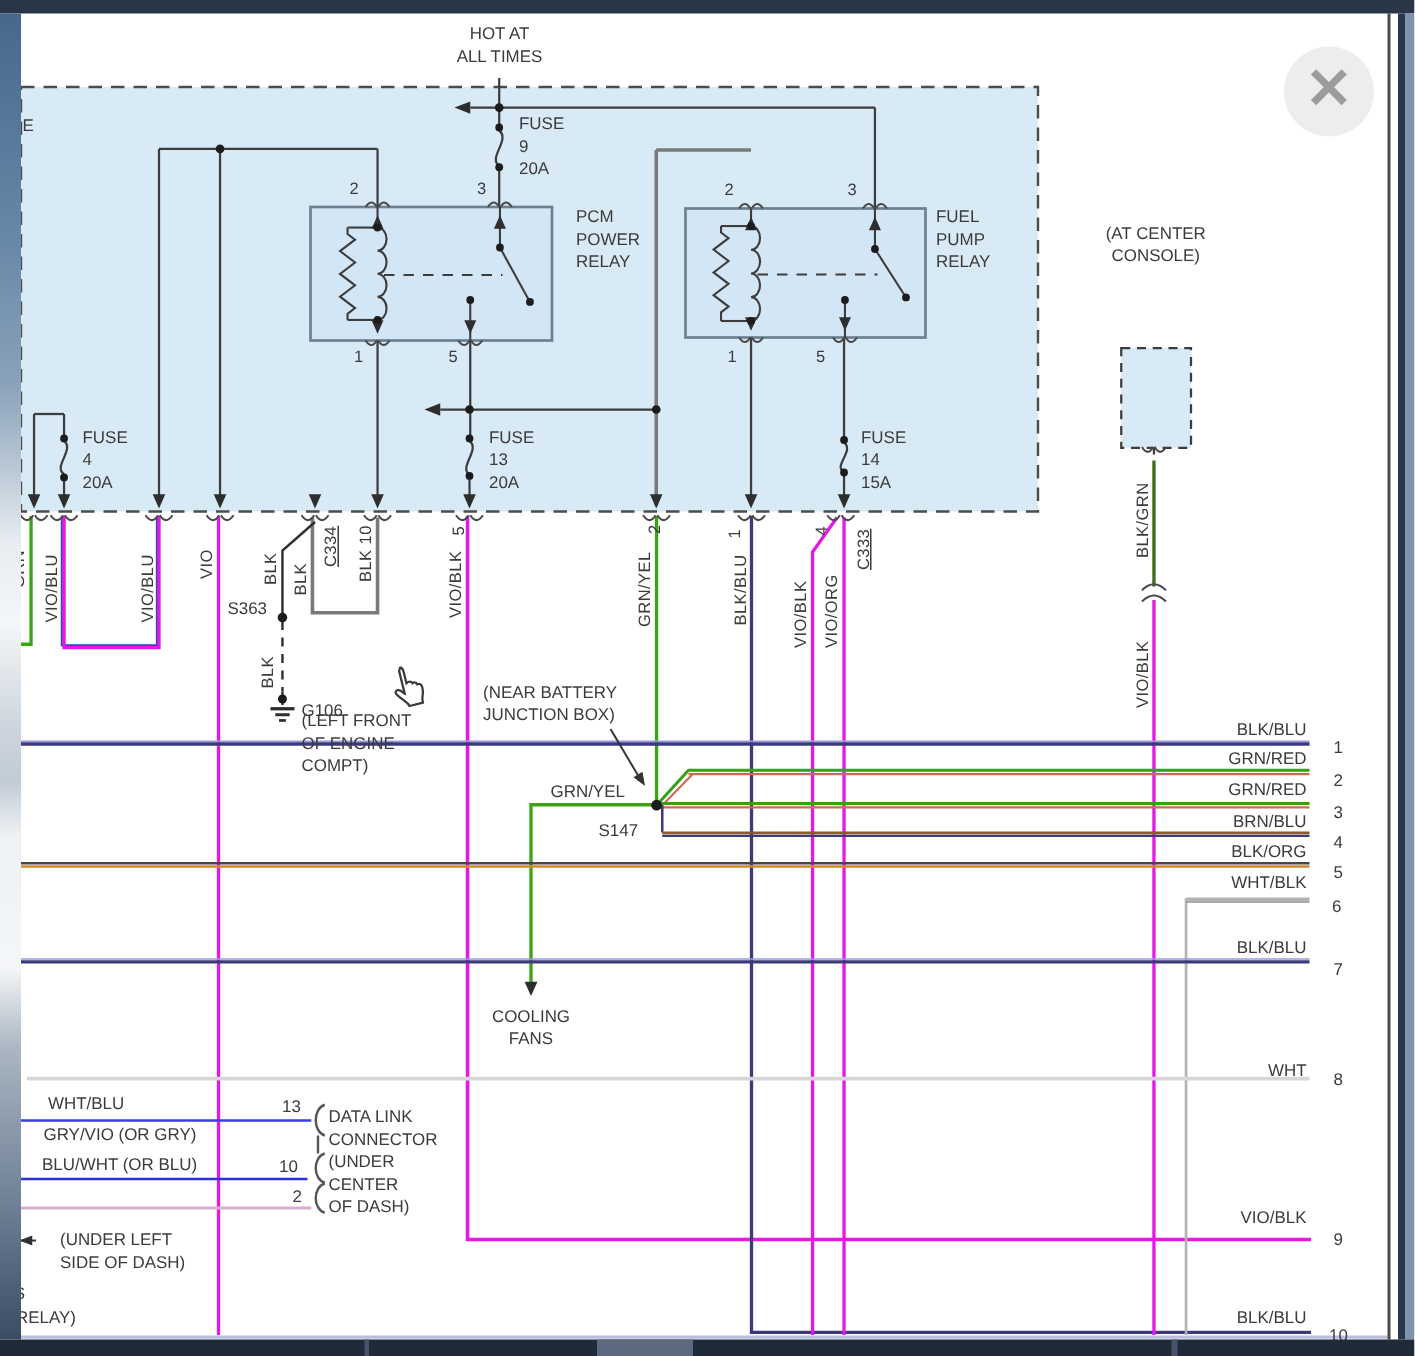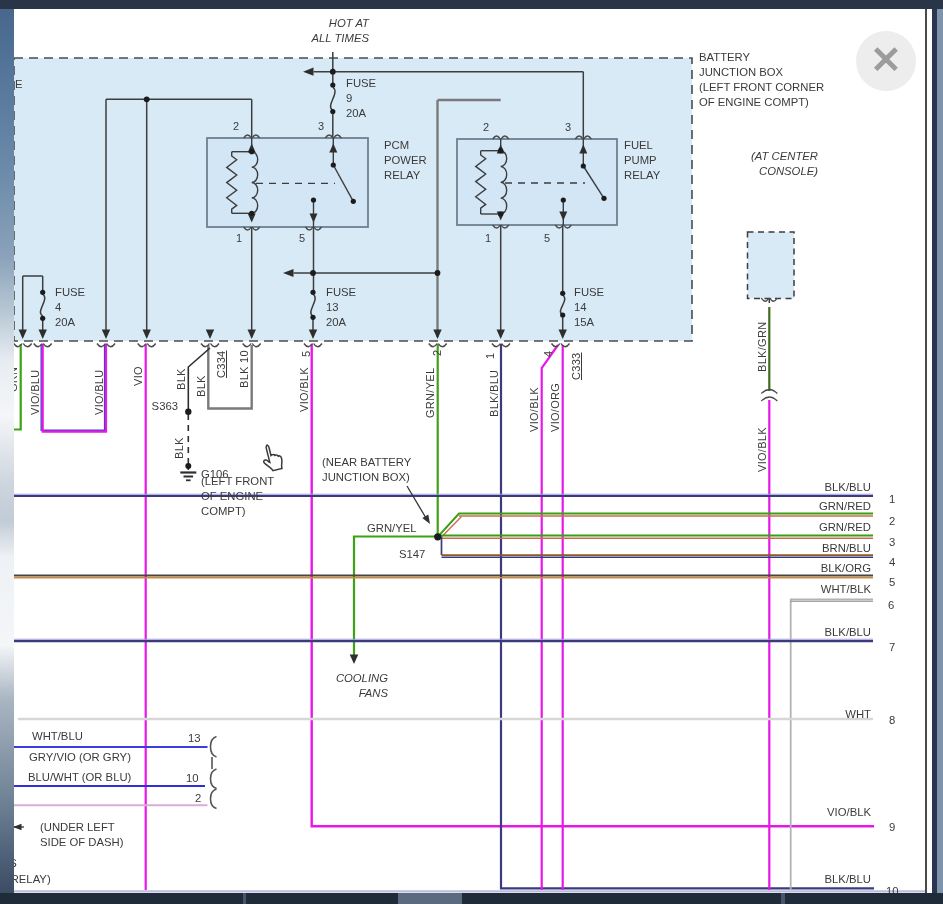--- a/index.html
+++ b/index.html
@@ -1,20 +1,20 @@
 <!DOCTYPE html>
 <html><head>
 <meta charset="utf-8">
 <style>
   html,body{margin:0;padding:0;}
   body{width:943px;height:904px;position:relative;overflow:hidden;background:#fff;
        font-family:"Liberation Sans",sans-serif;}
   #stage{position:absolute;inset:0;}
   .lbl{position:absolute;font-size:11.3px;color:#3b3b3b;white-space:pre-line;line-height:15px;}
-  .ctr{text-align:right;font-style:italic;}
+  .ctr{text-align:center;}
   .rt{text-align:right;}
   .vlab{position:absolute;font-size:11px;color:#3b3b3b;white-space:nowrap;letter-spacing:.3px;
         transform:rotate(-90deg);transform-origin:0 0;line-height:13px;}
   .u{text-decoration:underline;}
   .pin{position:absolute;font-size:11px;color:#3b3b3b;}
   .rowlbl{position:absolute;width:100px;text-align:right;font-size:11.3px;color:#3b3b3b;}
   .rownum{position:absolute;font-size:11.3px;color:#3b3b3b;}
   #topbar{position:absolute;left:0;top:0;width:943px;height:9px;background:#283648;}
   #leftstrip{position:absolute;left:0;top:9px;width:14px;height:884px;
     background:linear-gradient(#47688c 0%,#527398 6%,#6b8aa9 18%,#8aa2ba 28%,#b7c6d4 34%,
@@ -242,24 +242,20 @@
         <circle cx="604" cy="198.3" r="2.6"></circle>
       <circle cx="563.3" cy="200" r="2.6"></circle>
       <circle cx="188.3" cy="411.7" r="3.2"></circle>
       <circle cx="188.3" cy="466" r="3"></circle>
       <circle cx="437.7" cy="536.8" r="3.6"></circle>
     </g>
   </svg>
 
   <span class="lbl ctr" style="left:297px;top:16px;width:72px;">HOT AT
 ALL TIMES</span>
-  <span class="lbl" style="left:699px;top:50px;">BATTERY
-JUNCTION BOX
-(LEFT FRONT CORNER
-OF ENGINE COMPT)</span>
   <span class="lbl" style="left:384px;top:138px;">PCM
 POWER
 RELAY</span>
   <span class="lbl" style="left:624px;top:138px;">FUEL
 PUMP
 RELAY</span>
   <span class="lbl" style="left:346px;top:76px;">FUSE
 9
 20A</span>
   <span class="lbl" style="left:55px;top:285px;">FUSE
@@ -342,20 +338,25 @@
   <span class="rownum" style="left:889px;top:821px;">9</span>
   <span class="rowlbl" style="left:771px;top:873px;">BLK/BLU</span>
   <span class="rownum" style="left:886px;top:885px;">10</span>
 
   <span class="lbl" style="left:32px;top:729px;">WHT/BLU</span>
   <span class="lbl" style="left:188px;top:731px;">13</span>
   <span class="lbl" style="left:28px;top:770px;">BLU/WHT (OR BLU)</span>
   <span class="lbl" style="left:186px;top:771px;">10</span>
   <span class="lbl" style="left:29px;top:750px;">GRY/VIO (OR GRY)</span>
   <span class="lbl" style="left:195px;top:791px;">2</span>
+  <span class="lbl" style="left:219px;top:738px;">DATA LINK
+CONNECTOR
+(UNDER
+CENTER
+OF DASH)</span>
 
   <svg width="30" height="32" style="left:258px;top:441px;transform:rotate(-14deg);">
     <path d="M11,3 c1.6,0 2.4,1 2.4,2.6 l0,8.4 c0.8,-0.5 1.6,-0.6 2.4,-0.4 0.9,0.2 1.3,0.8 1.5,1.4 0.6,-0.3 1.5,-0.3 2.1,0.2 0.5,0.4 0.7,0.9 0.8,1.3 0.7,-0.2 1.5,-0.1 2,0.4 0.8,0.7 0.8,1.6 0.8,2.6 0,2.6 -0.5,4 -1.3,5.6 -0.7,1.4 -0.8,2.4 -0.8,4.2 l-9.2,0 c-0.4,-1.7 -1.2,-2.8 -2.5,-4.3 -1.3,-1.5 -3.2,-3.7 -4.2,-5.6 -0.6,-1.2 0.3,-2.3 1.6,-2.3 1.2,0 1.9,0.8 2.7,1.9 0.4,0.5 0.9,1.2 1.3,1.5 l0,-14.8 c0,-1.6 1,-2.7 2.4,-2.7 z" fill="#ffffff" stroke="#3a3a3a" stroke-width="1.5"></path>
   </svg>
 
   <div id="topbar"></div>
   <div id="leftstrip"></div>
   <div id="rightline"></div>
   <div id="rsb-track"></div>
   <div id="rsb-thumb"></div>

